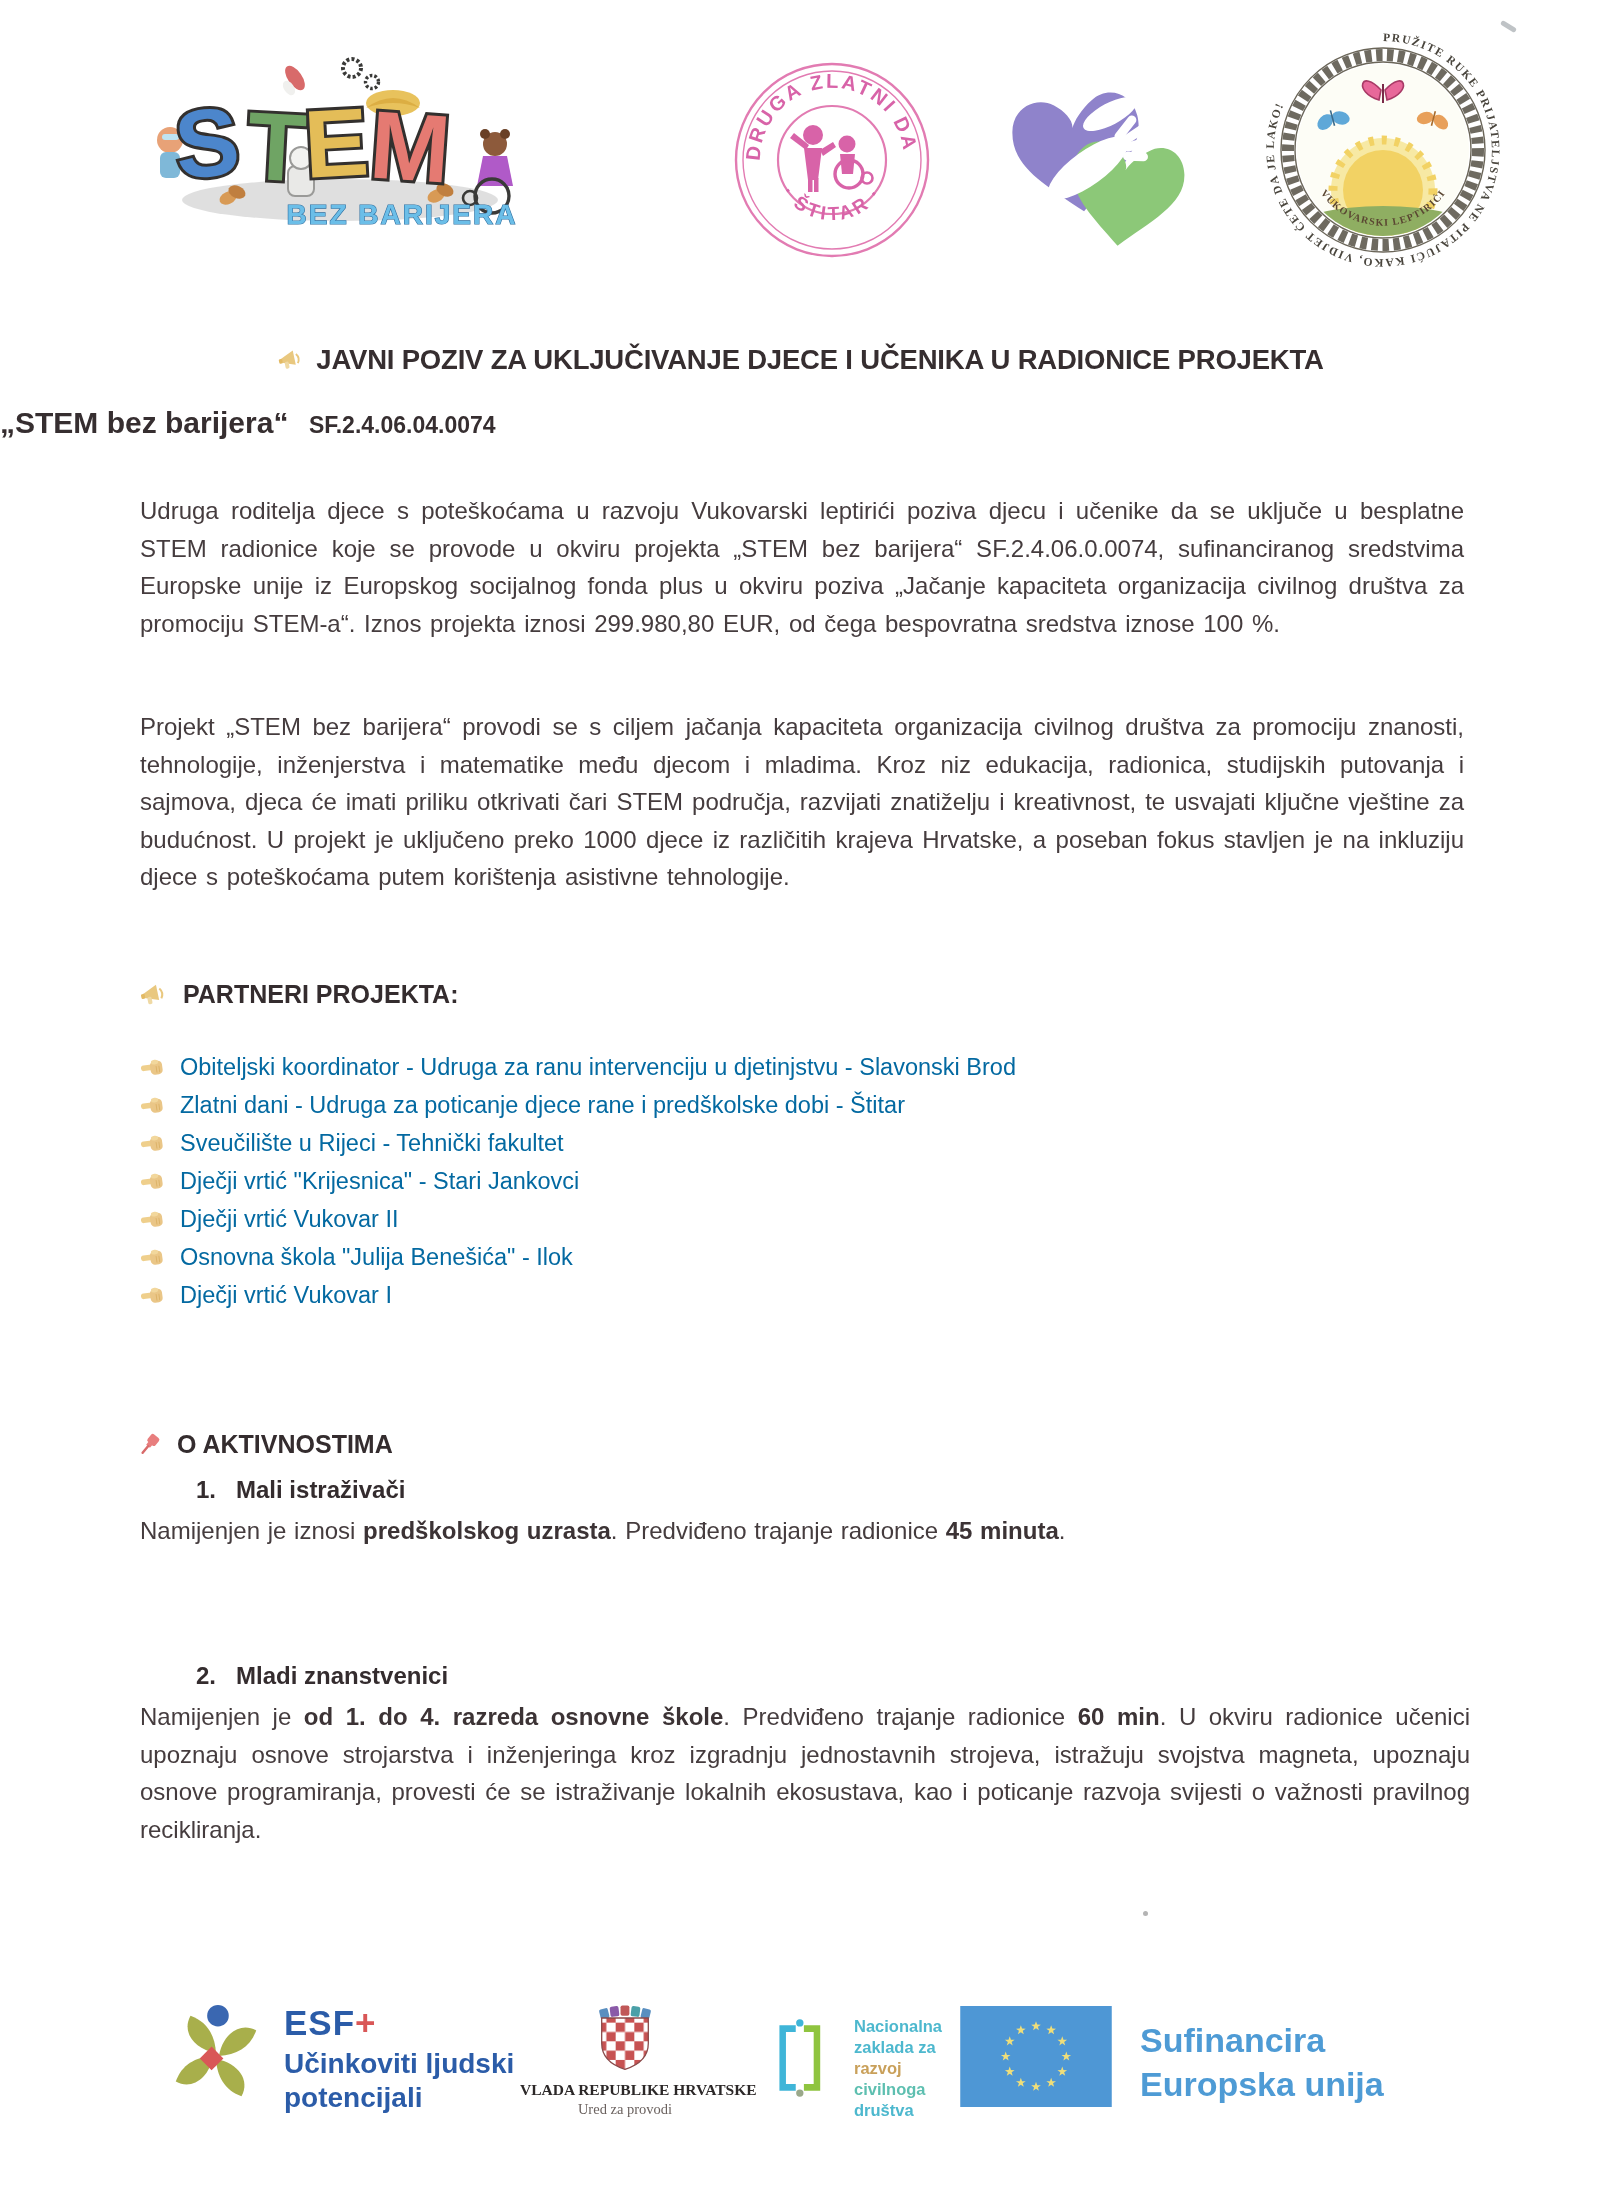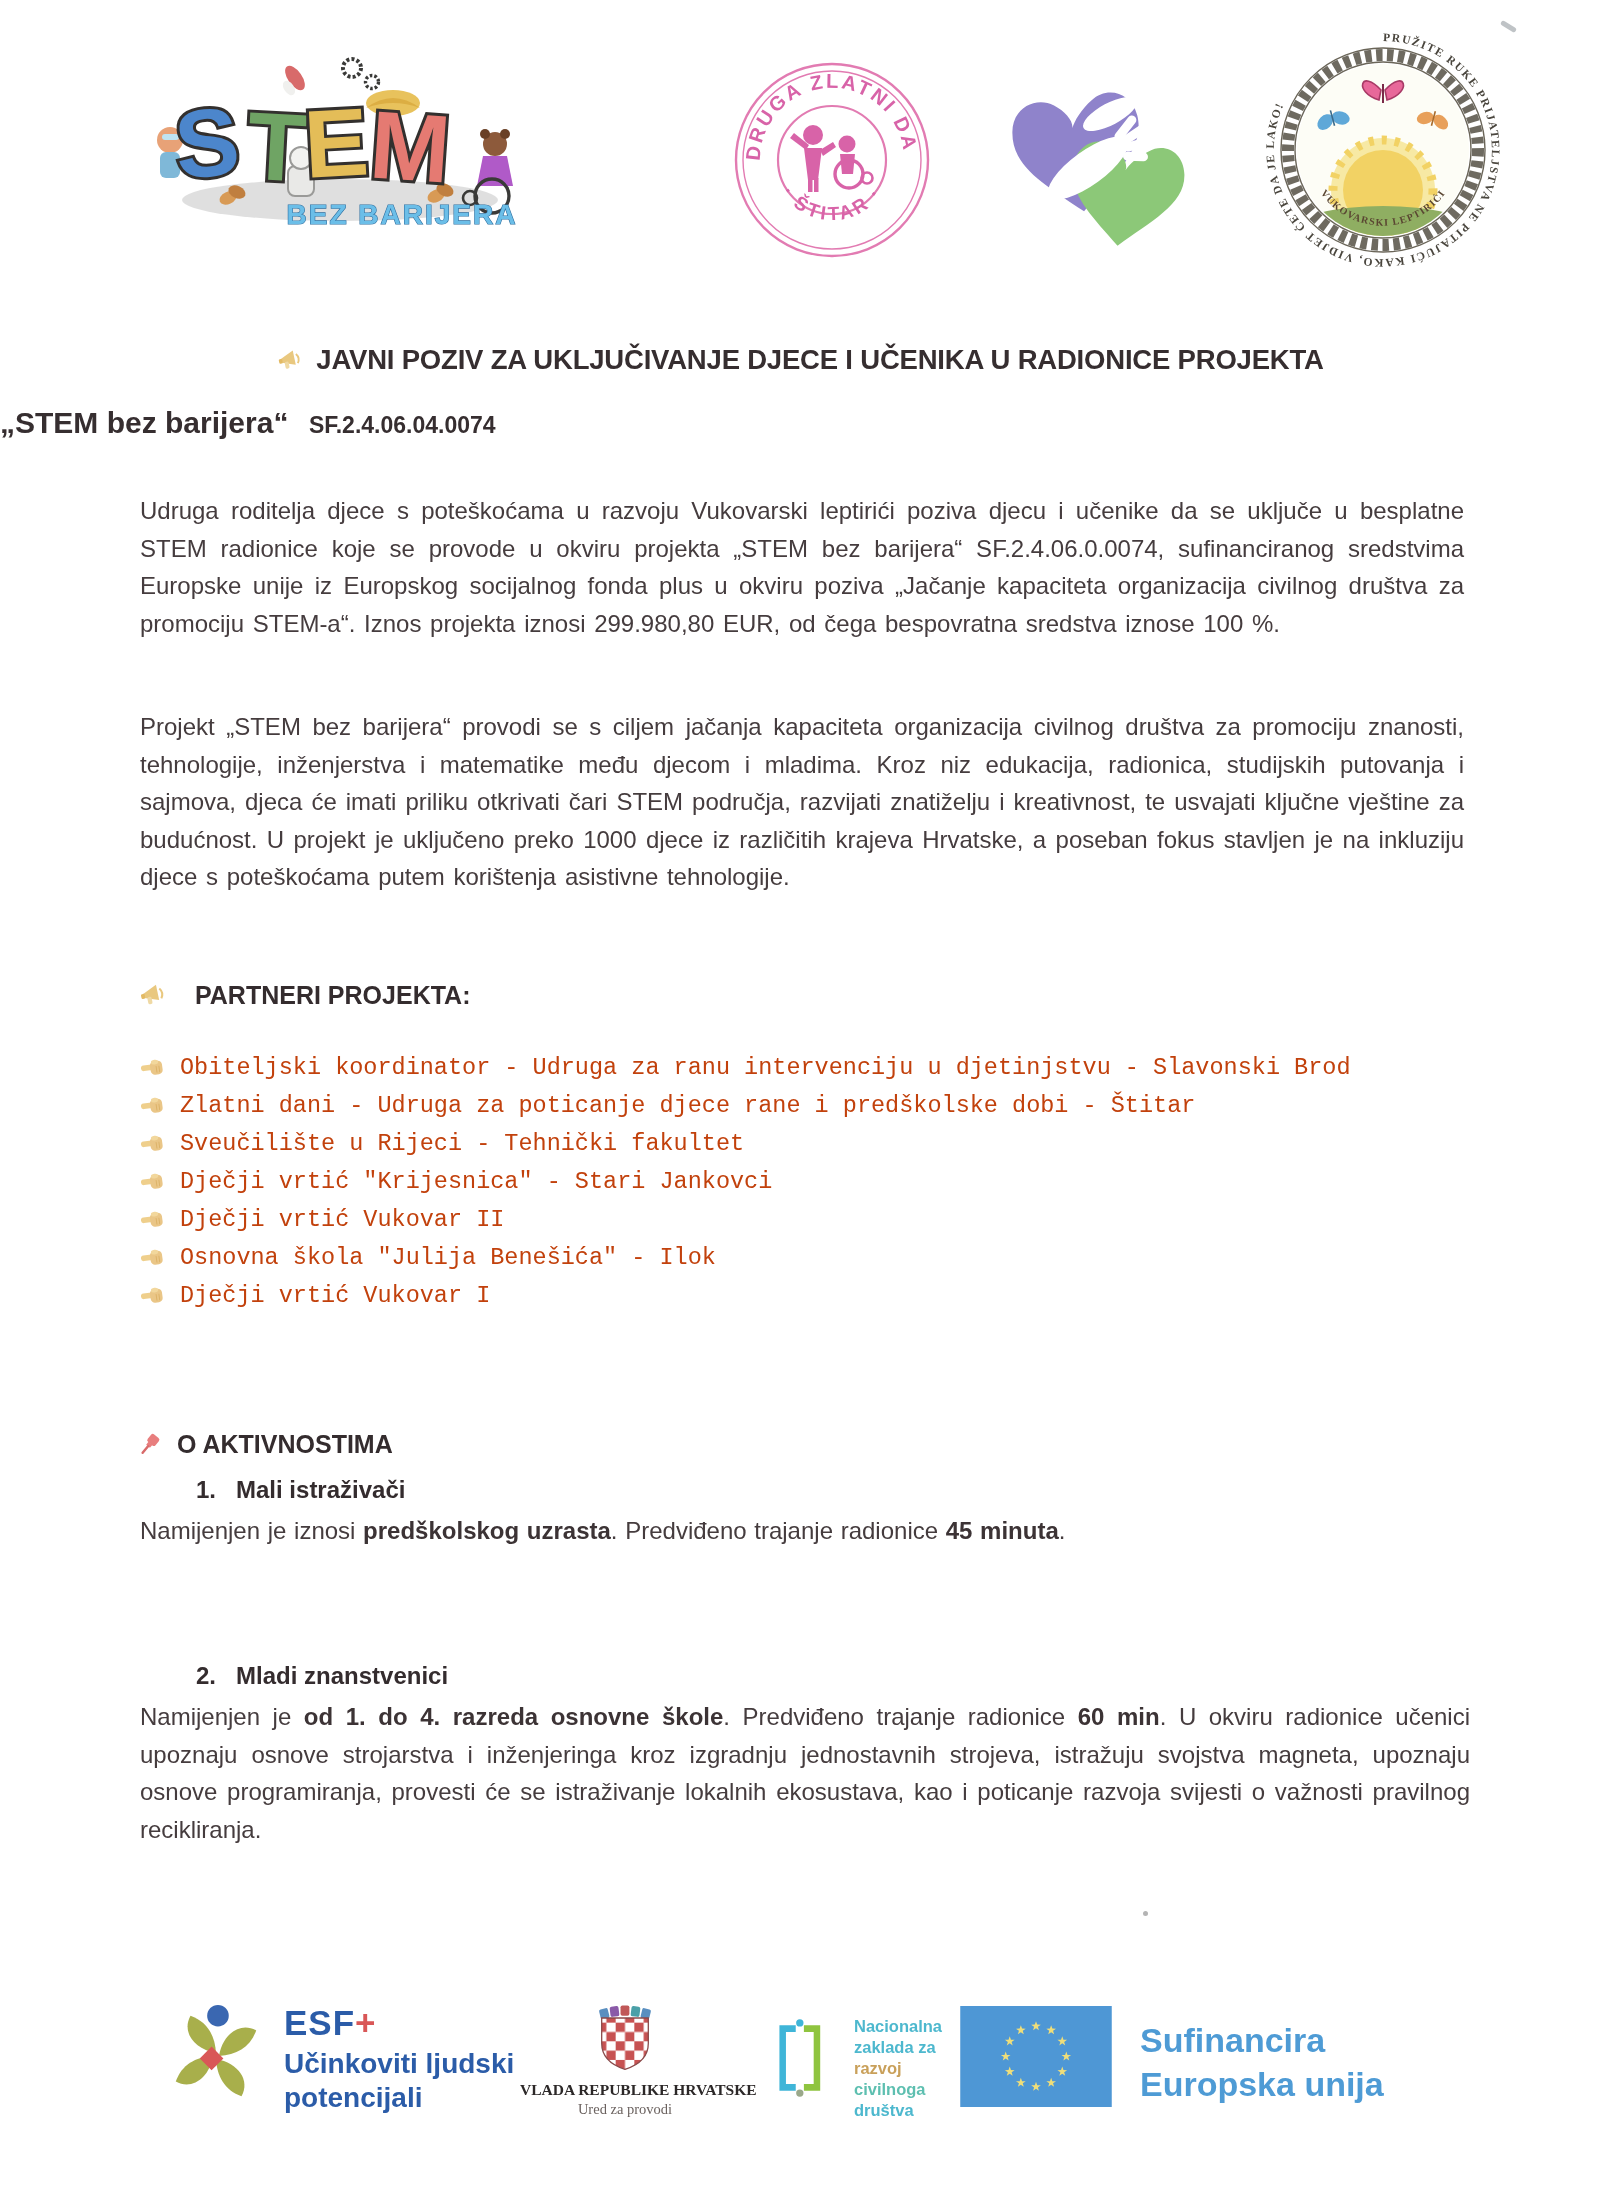--- a/index.html
+++ b/index.html
@@ -18,25 +18,25 @@
   .subtitle-row{position:absolute;left:0;top:406px;width:1600px;text-align:left;color:#362e30;}
   .subtitle-name{font-size:30px;font-weight:bold;}
   .subtitle-code{font-size:23px;font-weight:bold;margin-left:16px;}
   
   .para{position:absolute;left:140px;width:1324px;font-size:24px;line-height:37.5px;
         text-align:justify;color:#453c3e;word-spacing:2px;}
   .para1{top:492px;}
   .para2{top:708px;}
   .b{font-weight:bold;color:#3c3335;}
   
-  .partners-heading{position:absolute;left:138px;top:980px;display:flex;align-items:center;gap:27px;}
+  .partners-heading{position:absolute;left:138px;top:980px;display:flex;align-items:flex-start;gap:15px;}
   .heading-text{font-size:25px;font-weight:bold;color:#342c2e;}
   .partner-list{position:absolute;left:140px;top:1048px;}
   .partner-item{display:flex;align-items:center;gap:14px;height:38px;}
-  .partner-label{font-size:23.5px;color:#c2410c;font-family:Liberation Mono, monospace;}
+  .partner-label{font-size:23.5px;color:#0369a1;}
   
   .activities-heading{position:absolute;left:136px;top:1430px;display:flex;align-items:center;gap:14px;}
   .activity-title{position:absolute;left:196px;font-size:24px;font-weight:bold;color:#342c2e;}
   .activity-title .num{margin-right:20px;}
   .act1-title{top:1476px;}
   .act2-title{top:1662px;}
   .activity-body{position:absolute;left:140px;width:1330px;font-size:24px;line-height:37.5px;
                  color:#453c3e;word-spacing:1px;}
   .act1-body{top:1512px;}
   .act2-body{top:1698px;text-align:justify;word-spacing:2px;}

